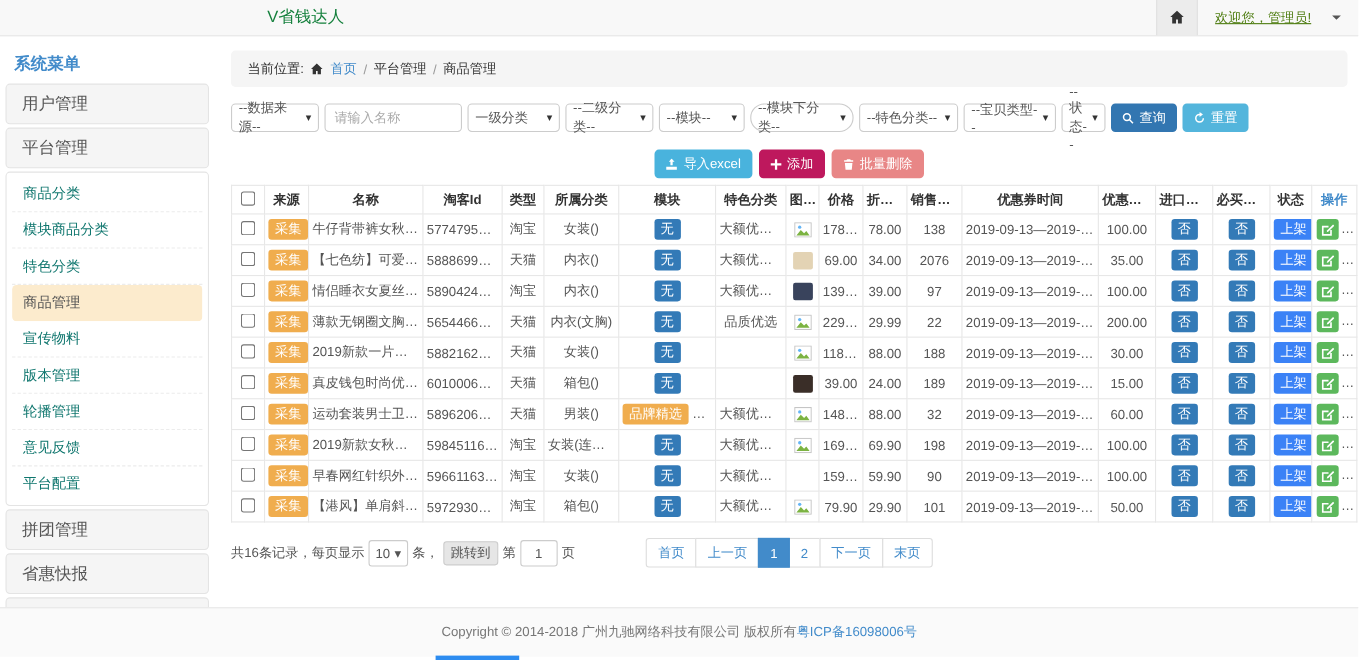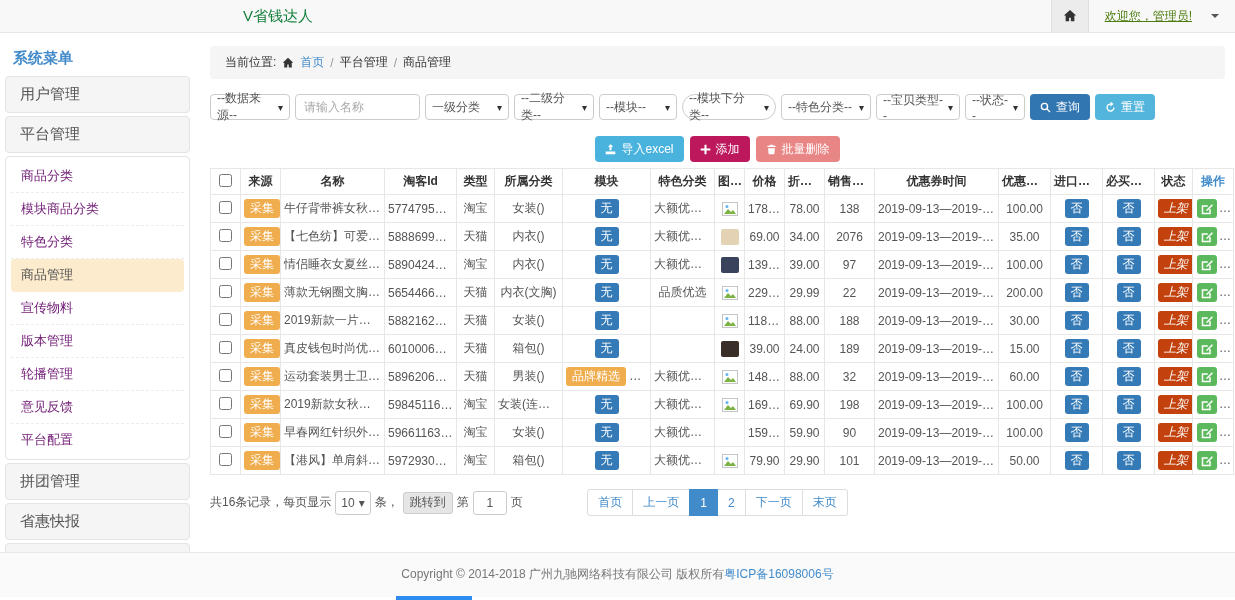--- a/index.html
+++ b/index.html
@@ -19,21 +19,21 @@
   .welcome { padding:0 16px; color:#4d7c0f; cursor:pointer; display:flex; align-items:center; gap:19px;text-decoration:underline; }
   .caret { width:0; height:0; border-left:4px solid transparent; border-right:4px solid transparent; border-top:4px solid #555; }
 
   
   .layout { display:flex; align-items:flex-start; }
   .sidebar { width:185px; margin:6px 0 0 5px; flex:none; }
   .sidebar-title { color:#428bca; font-size:15px; font-weight:bold; padding:10px 8px 8px; }
   .side-top { background:#f5f5f5; border:1px solid #e4e4e4; border-radius:4px; padding:8px 14px; color:#555;
     margin-bottom:3px; cursor:pointer; font-size:15px; }
   .side-sub { border:1px solid #e4e4e4; border-radius:4px; background:#fff; margin-bottom:3px; padding:3px 5px; }
-  .side-sub-item { padding:7px 10px; color:#701a75; border-bottom:1px dashed #ececec; cursor:pointer; font-size:13px; }
+  .side-sub-item { padding:7px 10px; color:#0f766e; border-bottom:1px dashed #ececec; cursor:pointer; font-size:13px; }
   .side-sub-item:last-child { border-bottom:none; }
   .side-sub-item.active { background:#fcebcd; border-radius:4px; color:#555; border-bottom-color:transparent; }
 
   .content { flex:1; margin:13px 10px 0 20px; min-width:0; }
 
   
   .breadcrumb { background:#f5f5f5; border-radius:4px; padding:8px 15px; color:#333; margin-bottom:15px;
     display:flex; align-items:center; gap:6px; }
   .breadcrumb a { color:#428bca; text-decoration:none; cursor:pointer; }
   .crumb-sep { color:#999; }
@@ -60,21 +60,21 @@
   
   table.grid { width:100%; border-collapse:collapse; table-layout:fixed; }
   .grid th, .grid td { border:1px solid #e7e7e7; text-align:center; padding:4px 3px; font-size:12px;
     overflow:hidden; white-space:nowrap; text-overflow:ellipsis; }
   .grid th { color:#333; font-weight:bold; height:24px; }
   .grid td { color:#555; height:26px; }
   .grid th.op-head { color:#428bca; }
   .badge { display:inline-block; padding:2px 6px; border-radius:3px; color:#fff; line-height:1.2; }
   .badge.orange { background:#f0ad4e; }
   .badge.blue { background:#337ab7; }
-  .badge.green { background:#c2410c;font-style:italic; }
+  .badge.green { background:#3b82f6; }
   .op-btn { display:inline-flex; width:20px; height:19px; border-radius:3px; align-items:center; justify-content:center;
     border:none; cursor:pointer; margin:0 1px; vertical-align:middle; }
   .op-edit { background:#5cb85c; }
   .op-del { background:#d9534f; }
   .thumb { display:inline-block; width:18px; height:16px; border-radius:2px; vertical-align:middle; }
   .cell-icon svg { display:inline-block; vertical-align:middle; }
 
   
   .pagi-row { display:flex; align-items:center; margin-top:14px; }
   .pagi-left { flex:1; display:flex; align-items:center; gap:4px; color:#555; }
@@ -181,21 +181,21 @@
           <span class="arrow">▾</span>
         </div>
         <div class="sel" style="width: 90px;">
           <span>--特色分类--</span>
           <span class="arrow">▾</span>
         </div>
         <div class="sel" style="width: 84px;">
           <span>--宝贝类型--</span>
           <span class="arrow">▾</span>
         </div>
-        <div class="sel" style="width: 60px;">
+        <div class="sel" style="width: 40px;">
           <span>--状态--</span>
           <span class="arrow">▾</span>
         </div>
         <button class="btn btn-query">
           <svg width="11" height="11" viewBox="0 0 16 16">
             <circle cx="6.5" cy="6.5" r="4.5" fill="none" stroke="#fff" stroke-width="2"></circle>
             <path stroke="#fff" stroke-width="2" d="M10 10l4.5 4.5"></path>
           </svg>
           <span>查询</span>
         </button>

